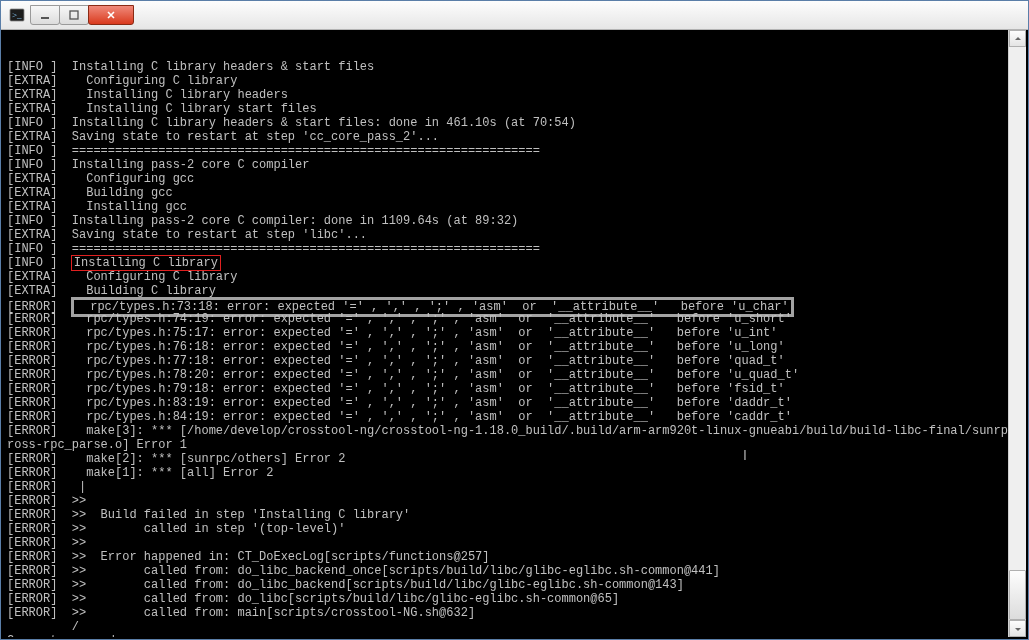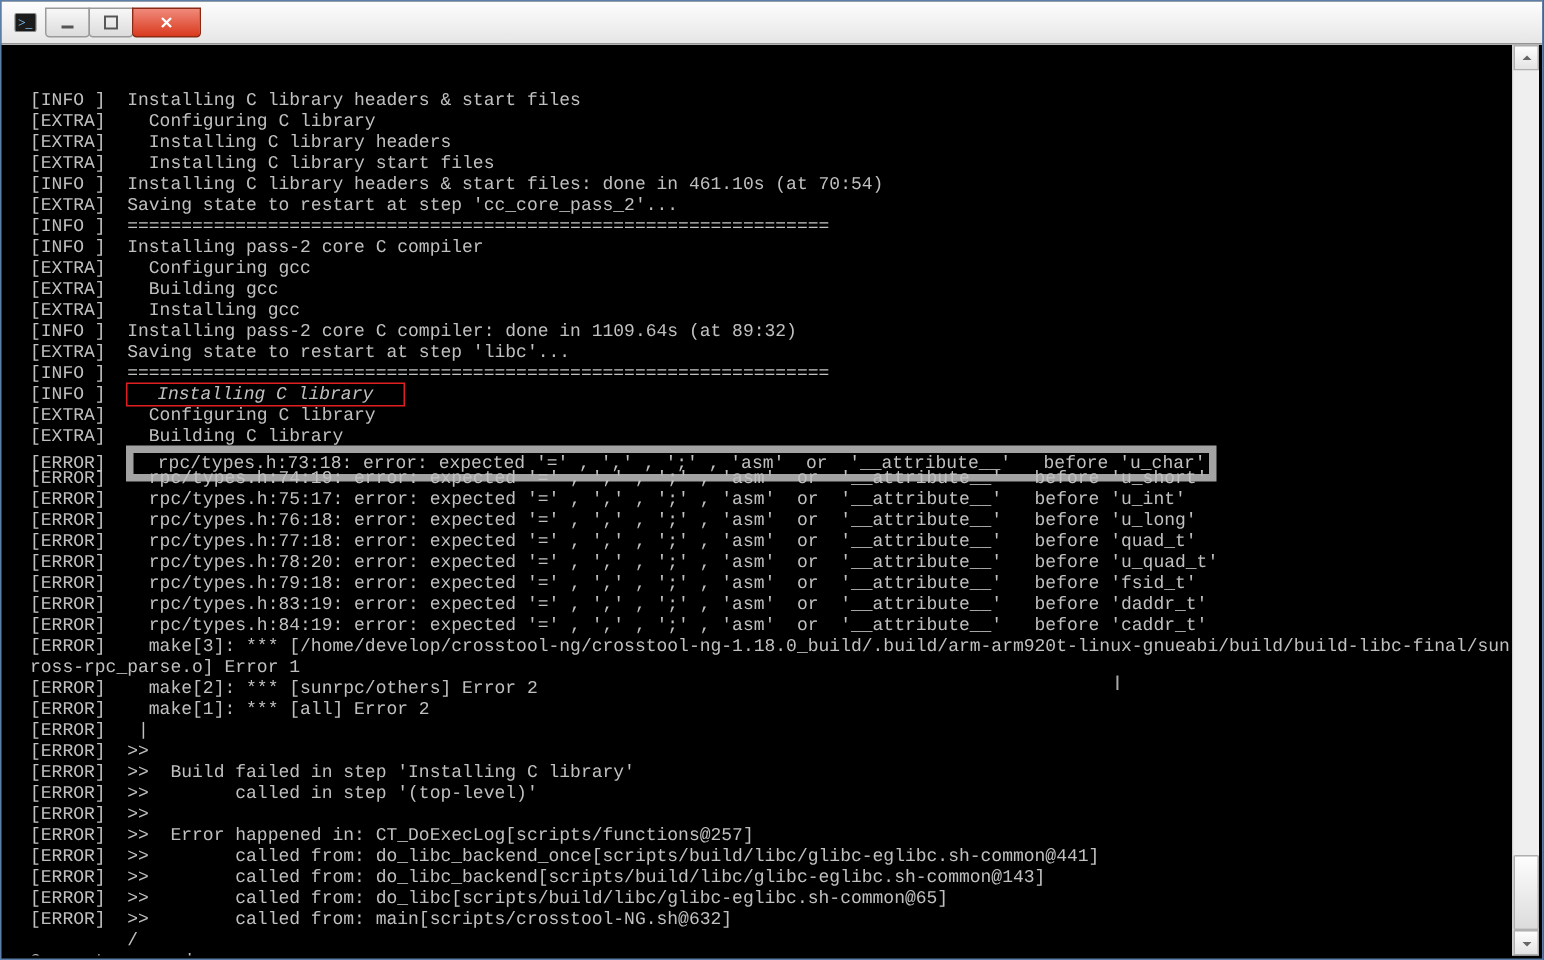--- a/index.html
+++ b/index.html
@@ -122,31 +122,29 @@
     bottom: 0;
     height: 50px;
     background: linear-gradient(#fdfdfd, #dcdcdc);
     border: 1px solid #b0b0b0;
     box-sizing: border-box;
     border-radius: 1px;
   }
   .line {
     display: block;
     height: 14px;
-    margin-left: 13px;
   }
   .hl {
     border: 1px solid #e02020;
-    padding: 0 20px;
+    padding: 0 2px;
     margin: -1px;
     display: inline-block;
-    font-style: italic;
   }
   .hl2 {
-    border: 5px solid #a3a3a3;
+    border: 3px solid #a3a3a3;
     padding: 0 2px;
     margin: -1px;
     display: inline-block;
   }
   .caret-indicator {
     position: absolute;
     color: #aaa;
     font-family: "Segoe UI", sans-serif;
     font-size: 14px;
   }

